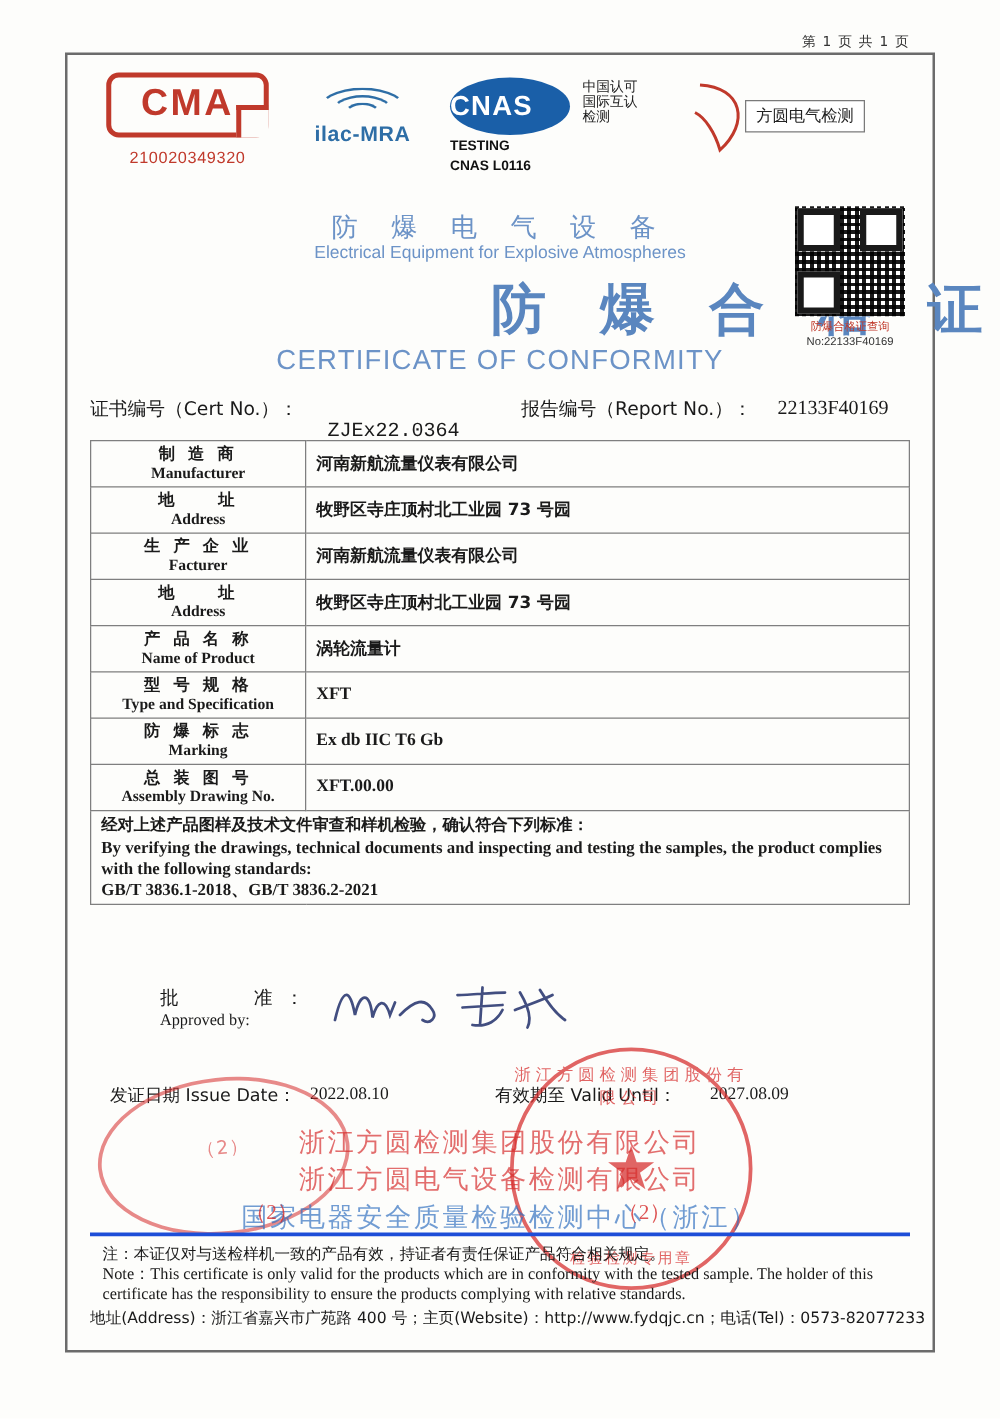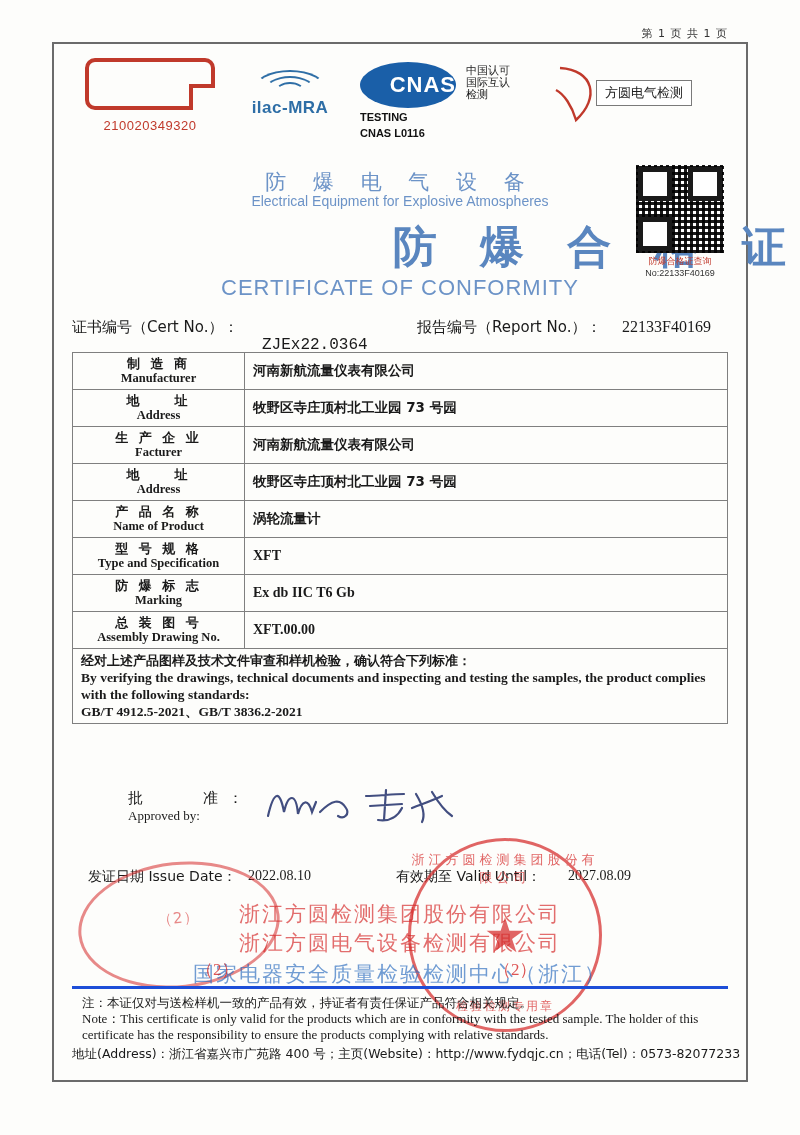--- a/index.html
+++ b/index.html
@@ -129,21 +129,21 @@
   }
   .cnas-oval {
     width: 96px;
     height: 46px;
     border-radius: 50%;
     background: #1a5fa8;
     color: #fff;
     font-family: "Liberation Sans", sans-serif;
     font-weight: bold;
     font-size: 22px;
-    text-align: right;
+    text-align: left;
     line-height: 46px;
     letter-spacing: 1px;
     display: inline-block;
     vertical-align: top;
   }
   .cnas-cn {
     display: inline-block;
     vertical-align: top;
     margin-left: 6px;
     font-size: 11px;
@@ -507,20 +507,21 @@
 <div class="page">
 
   <div class="page-number">第 1 页 共 1 页</div>
 
   <div class="frame"></div>
 
   <div class="logos">
 
     <div class="cma-wrap">
       <div class="cma-box">
+        <div class="cma-text">CMA</div>
         <div class="cma-corner"></div>
       </div>
       <div class="cma-num">210020349320</div>
     </div>
 
     <div class="ilac-wrap">
       <div class="ilac-arcs">
         <span class="arc3"></span>
           <span class="arc2"></span>
           <span class="arc1"></span>
@@ -620,21 +621,21 @@
         <td class="lab">
           <div class="cn">总 装 图 号</div>
           <div class="en">Assembly Drawing No.</div>
         </td>
         <td class="val latin">XFT.00.00</td>
       </tr>
       <tr>
         <td class="wide" colspan="2">
           <div class="cn">经对上述产品图样及技术文件审查和样机检验，确认符合下列标准：</div>
           <div class="en">By verifying the drawings, technical documents and inspecting and testing the samples, the product complies with the following standards:</div>
-          <div class="en">GB/T 4912.5-2021、GB/T 3836.2-2021</div>
+          <div class="en">GB/T 3836.1-2018、GB/T 3836.2-2021</div>
         </td>
       </tr>
     </tbody>
   </table>
 
   <div class="approved">
     <div class="cn">批　　准：</div>
     <div class="en">Approved by:</div>
   </div>
   <svg class="signature" viewBox="0 0 200 46">

